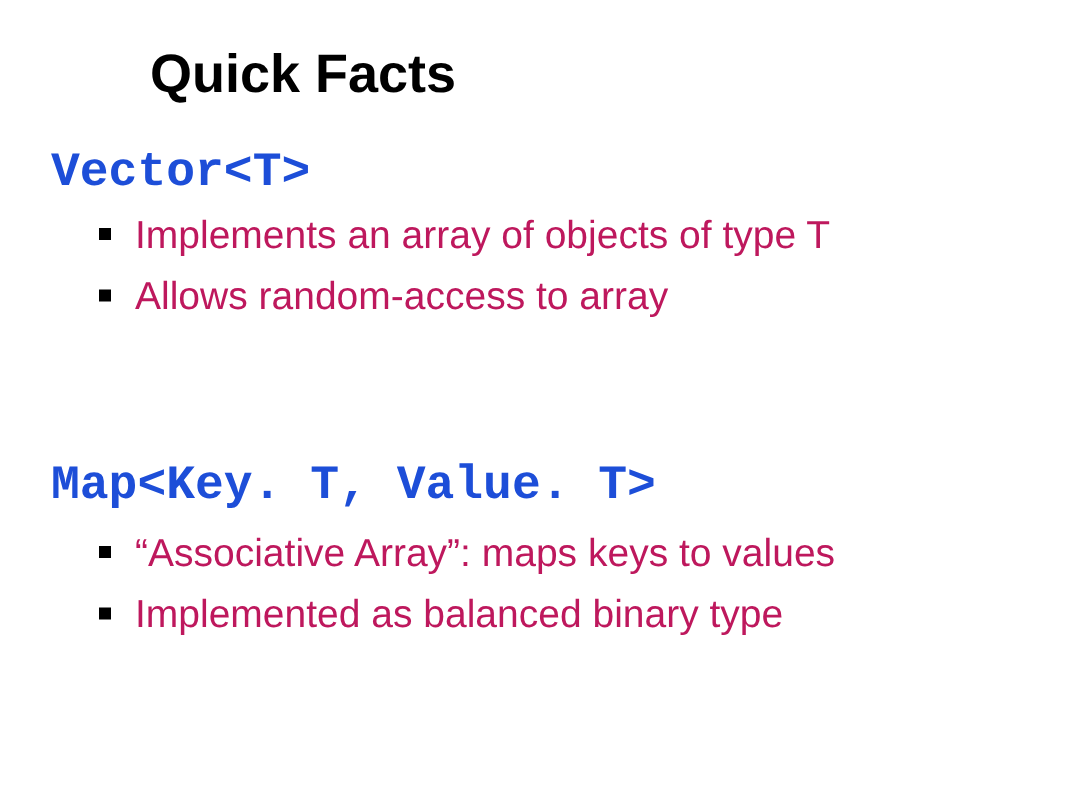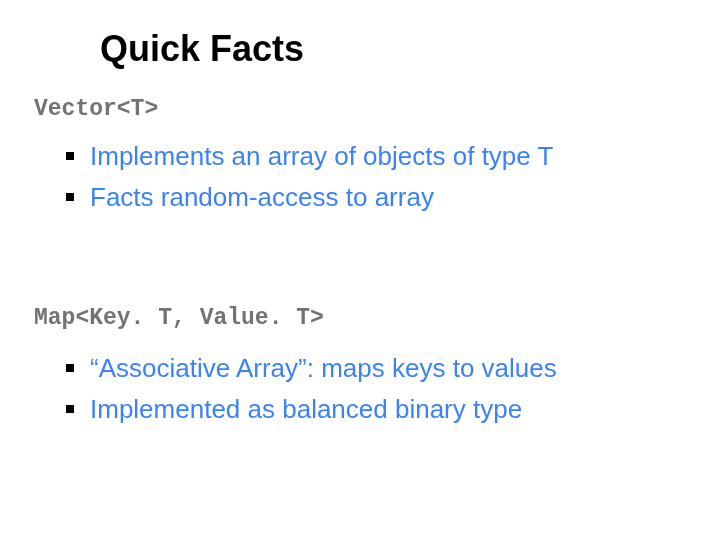--- a/index.html
+++ b/index.html
@@ -23,40 +23,40 @@
     font-weight: bold;
     font-size: 36px;
     color: #000;
     position: absolute;
     top: 28px;
     left: 100px;
   }
   .section-heading {
     font-family: "Courier New", Courier, monospace;
     font-weight: bold;
-    font-size: 23px;
-    color: #737373;
+    font-size: 32px;
+    color: #1d4ed8;
     position: absolute;
     left: 34px;
   }
   #sec1 { top: 96px; }
   #sec2 { top: 305px; }
   ul.points {
     list-style: none;
     margin: 0;
     padding: 0;
     position: absolute;
     left: 62px;
   }
   #list1 { top: 140px; }
   #list2 { top: 352px; }
   ul.points li {
     font-family: Arial, Helvetica, sans-serif;
     font-size: 26px;
-    color: #3b82f6;
+    color: #be185d;
     margin: 0 0 8px 0;
     padding-left: 28px;
     position: relative;
     line-height: 1.25;
   }
   ul.points li::before {
     content: "";
     position: absolute;
     left: 4px;
     top: 12px;
@@ -67,21 +67,21 @@
 </style>
 </head>
 <body>
 
 <div class="slide">
   <div class="title">Quick Facts</div>
 
   <div id="sec1" class="section-heading">Vector&lt;T&gt;</div>
   <ul id="list1" class="points">
     <li>Implements an array of objects of type T</li>
-    <li>Facts random-access to array</li>
+    <li>Allows random-access to array</li>
   </ul>
 
   <div id="sec2" class="section-heading">Map&lt;Key. T, Value. T&gt;</div>
   <ul id="list2" class="points">
     <li>“Associative Array”: maps keys to values</li>
     <li>Implemented as balanced binary type</li>
   </ul>
 </div>
 
 </body></html>

